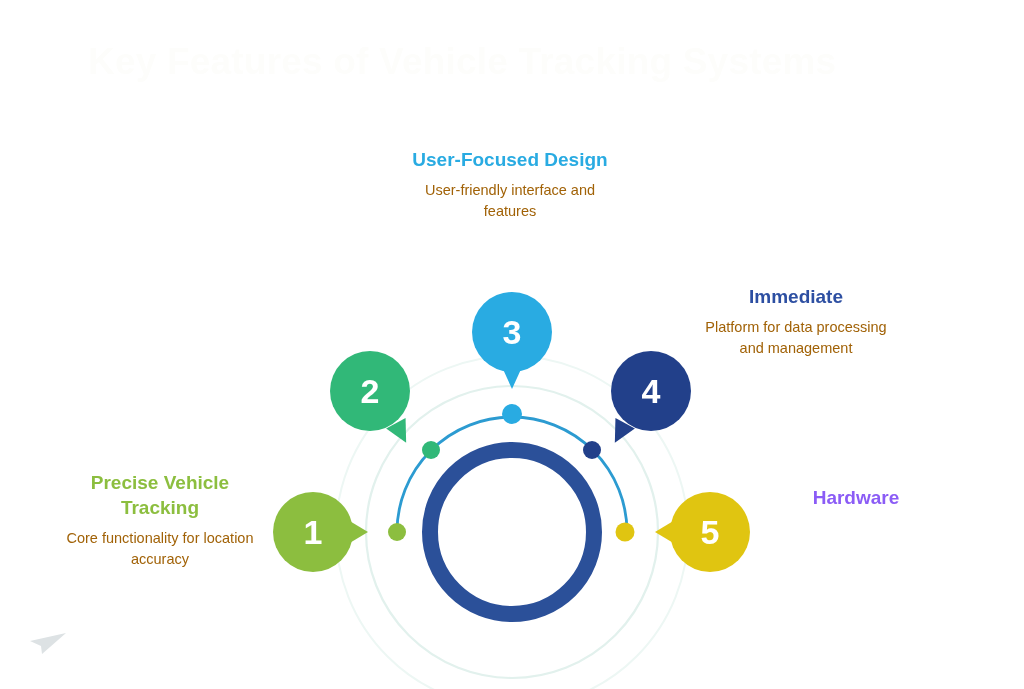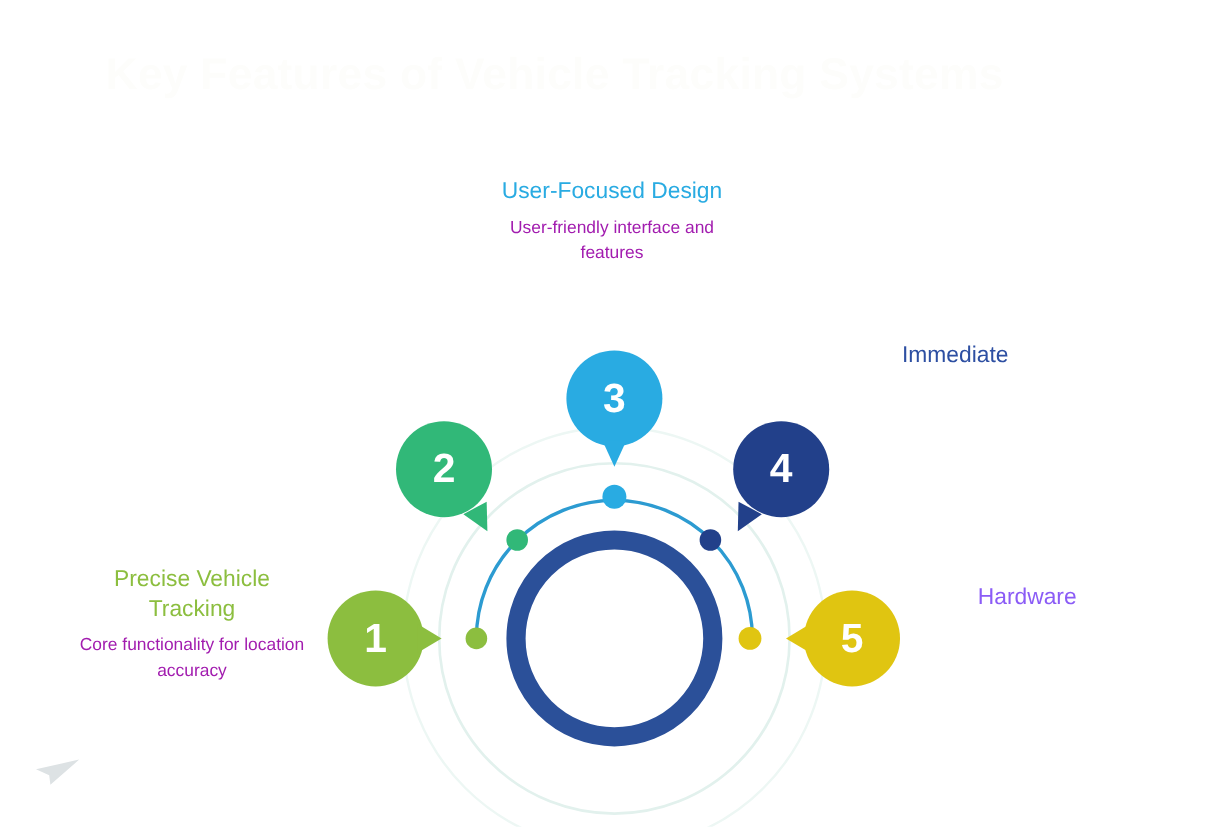--- a/index.html
+++ b/index.html
@@ -67,28 +67,28 @@
     width: 0;
     height: 0;
   }
 
   
   .block {
     position: absolute;
   }
   .block .heading {
     font-size: 19px;
-    font-weight: normal;
+    font-weight: bold;
     line-height: 25px;
     margin: 0 0 8px 0;
   }
   .block .desc {
     font-size: 14.5px;
     line-height: 21px;
-    color: #a21caf;
+    color: #a16207;
     margin: 0;
   }
   .ta-center { text-align: center; }
 
   
   .plane {
     position: absolute;
     left: 28px;
     top: 628px;
     width: 42px;
@@ -149,20 +149,21 @@
   </div>
 
 
   <div class="block ta-center" style="left:412px; top:147px; width:196px;">
     <p class="heading" style="color:#29ABE2;">User-Focused Design</p>
     <p class="desc">User-friendly interface and features</p>
   </div>
 
   <div class="block ta-center" style="left:700px; top:284px; width:192px;">
     <p class="heading" style="color:#2D4FA2;">Immediate</p>
+    <p class="desc">Platform for data processing and management</p>
   </div>
 
   <div class="block ta-center" style="left:760px; top:485px; width:192px;">
     <p class="heading" style="color:#8b5cf6;">Hardware</p>
   </div>
 
   <svg class="plane" viewBox="0 0 42 30">
     <path d="M2 13 L38 5 L14 26 L13 18 Z" fill="#DDE2E4"></path>
   </svg>
 

